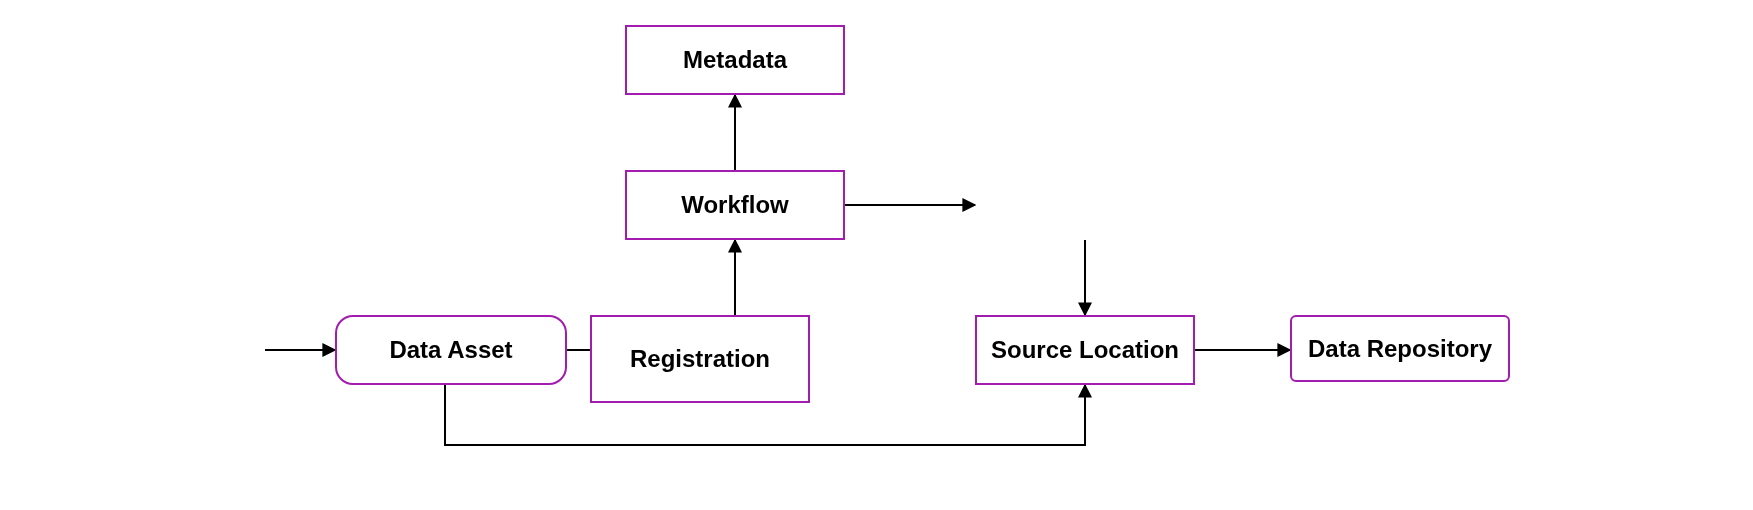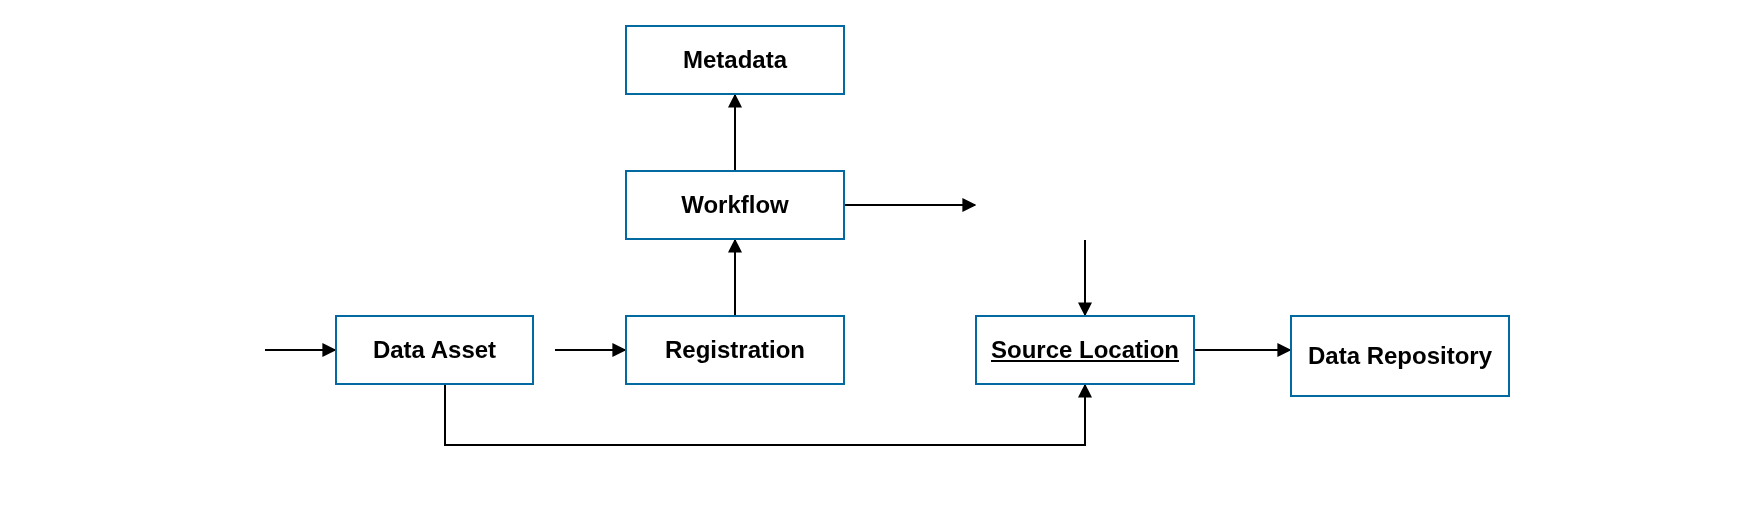--- a/index.html
+++ b/index.html
@@ -8,21 +8,21 @@
     background: #ffffff;
     font-family: "Segoe UI", Arial, sans-serif;
   }
   .canvas {
     position: relative;
     width: 1753px;
     height: 510px;
   }
   .node {
     position: absolute;
-    border: 2px solid #0369a1;
+    border: 2px solid #a21caf;
     background: #fff;
     display: flex;
     align-items: center;
     justify-content: center;
     font-size: 24px;
     font-weight: 600;
     color: #000;
     box-sizing: border-box;
   }
   svg.edges {
@@ -50,32 +50,32 @@
         <path d="M 555 350 L 625 350" marker-end="url(#arrow)"></path>
         <path d="M 735 315 L 735 240" marker-end="url(#arrow)"></path>
         <path d="M 735 170 L 735 95" marker-end="url(#arrow)"></path>
         <path d="M 845 205 L 975 205" marker-end="url(#arrow)"></path>
         <path d="M 1085 240 L 1085 315" marker-end="url(#arrow)"></path>
         <path d="M 1195 350 L 1290 350" marker-end="url(#arrow)"></path>
         <path d="M 445 385 L 445 445 L 1085 445 L 1085 385" marker-end="url(#arrow)"></path>
       </g>
   </svg>
 
-  <div class="node" style="left: 335px; top: 315px; width: 199px; height: 70px;">
+  <div class="node" style="left: 335px; top: 315px; width: 232px; height: 70px; border-radius: 18px;">
       <span>Data Asset</span>
     </div>
-  <div class="node" style="left: 625px; top: 315px; width: 220px; height: 70px;">
+  <div class="node" style="left: 590px; top: 315px; width: 220px; height: 88px;">
       <span>Registration</span>
     </div>
   <div class="node" style="left: 625px; top: 170px; width: 220px; height: 70px;">
       <span>Workflow</span>
     </div>
   <div class="node" style="left: 625px; top: 25px; width: 220px; height: 70px;">
       <span>Metadata</span>
     </div>
-  <div class="node" style="left: 975px; top: 315px; width: 220px; height: 70px; text-decoration: underline;">
+  <div class="node" style="left: 975px; top: 315px; width: 220px; height: 70px;">
       <span>Source Location</span>
     </div>
-  <div class="node" style="left: 1290px; top: 315px; width: 220px; height: 82px;">
+  <div class="node" style="left: 1290px; top: 315px; width: 220px; height: 67px; border-radius: 6px;">
       <span>Data Repository</span>
     </div>
 
 </div>
 
 </body></html>

